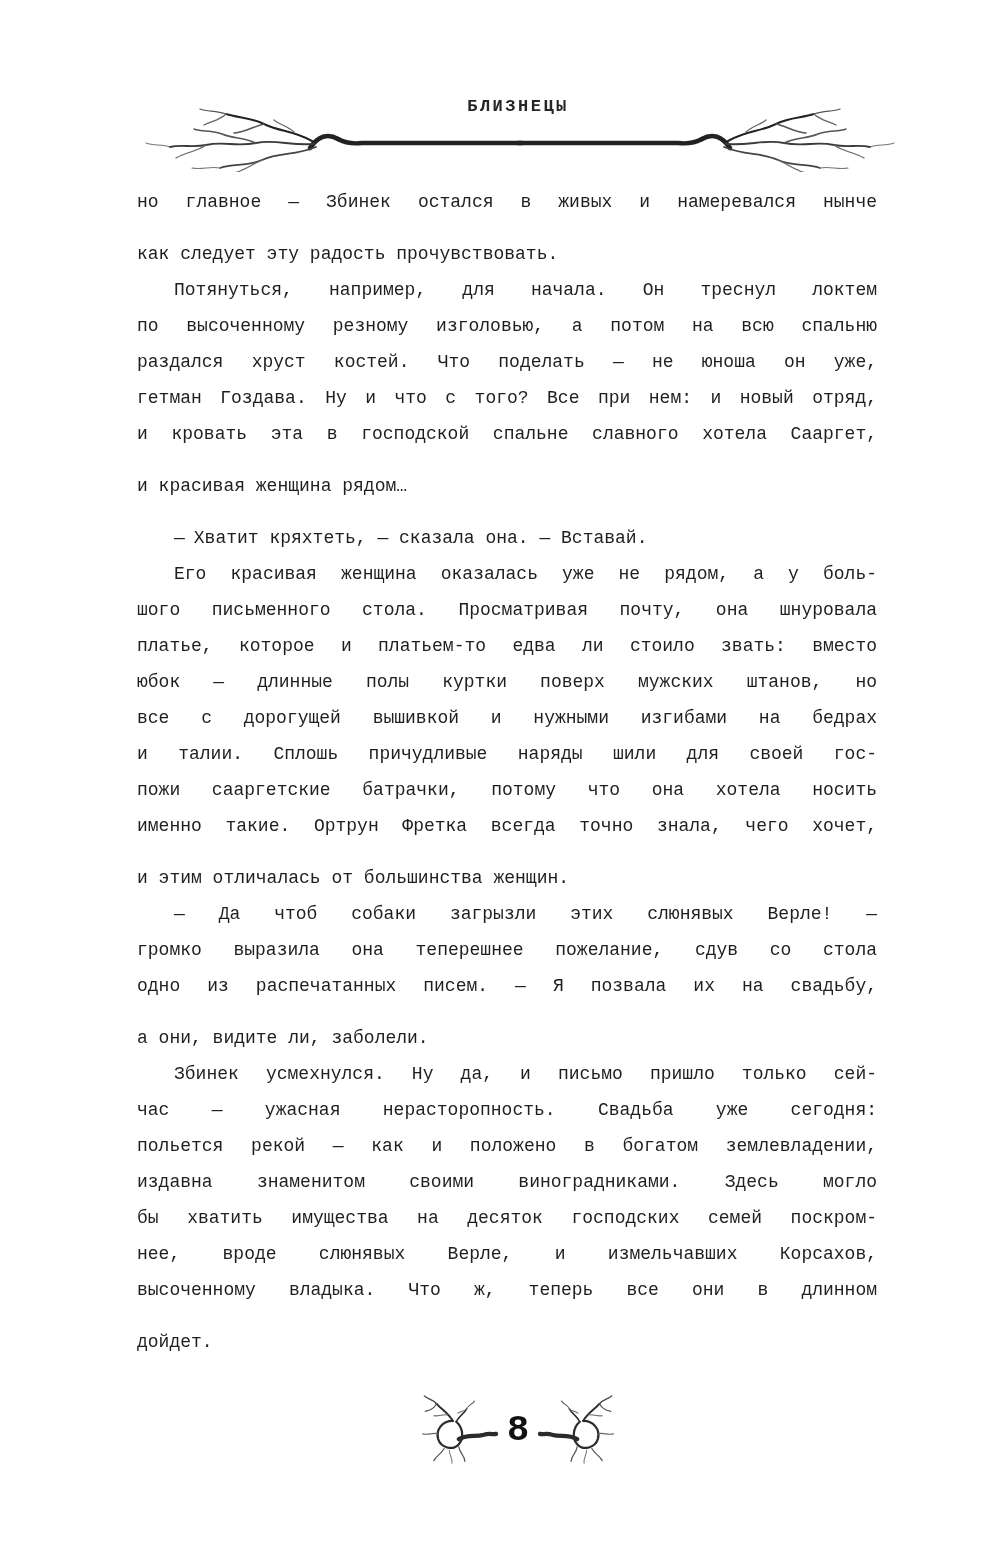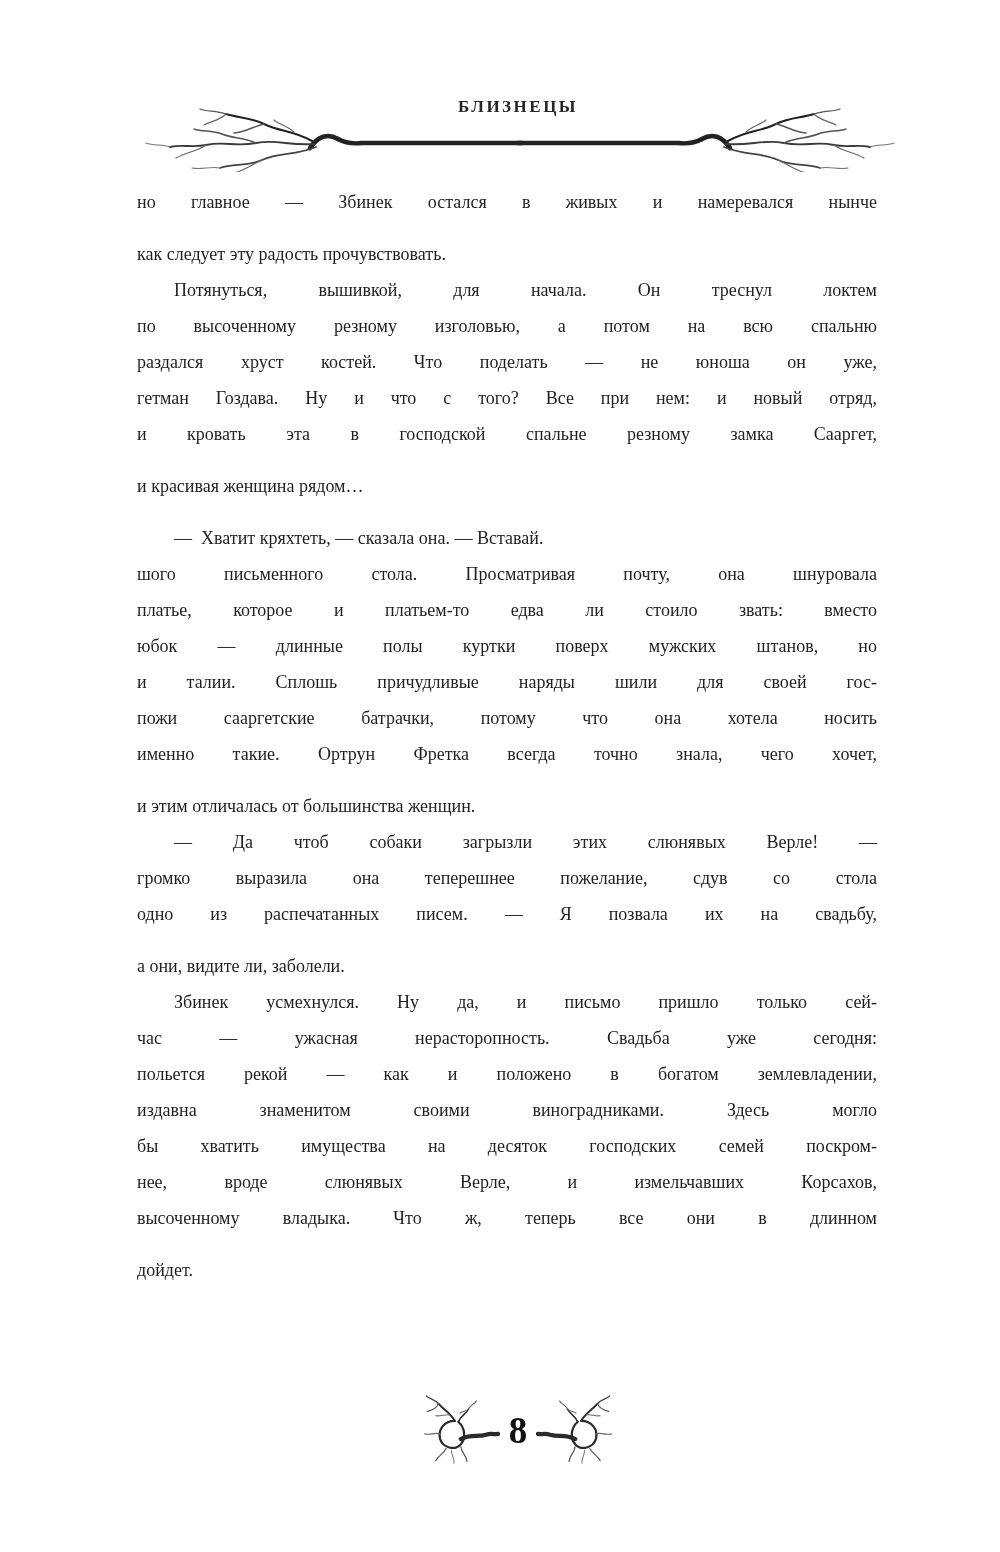--- a/index.html
+++ b/index.html
@@ -7,20 +7,21 @@
   body {
     width: 1000px; height: 1552px;
     font-family: "Liberation Serif", serif;
     overflow: hidden;
   }
   .page {
     position: relative;
     width: 1000px; height: 1552px;
     background: #ffffff;
     color: #1c1c1c;
+    font-family: Liberation Mono, monospace;
   }
   
   .rh-title {
     position: absolute;
     top: 97px; left: 148px; width: 740px;
     text-align: center;
     font-size: 17px;
     font-weight: 600;
     letter-spacing: 2.5px;
     color: #262626;
@@ -87,30 +88,32 @@
       <path d="M174 39 C152 48 138 44 120 52 C104 59 92 55 78 60" stroke-width="1.8" stroke="#444"></path>
       <path d="M120 52 C110 56 104 62 92 65" stroke-width="1.3" stroke="#666"></path>
       <path d="M78 60 C68 58 60 62 50 60" stroke-width="1.2" stroke="#777"></path>
     </g>
     <use href="#halfL" transform="translate(756 0) scale(-1 1)"></use>
   </svg>
 
   <div class="bodytext">
     <div class="line">но главное — Збинек остался в живых и намеревался нынче</div>
     <div class="line last">как следует эту радость прочувствовать.</div>
-    <div class="line indent">Потянуться, вышивкой, для начала. Он треснул локтем</div>
+    <div class="line indent">Потянуться, например, для начала. Он треснул локтем</div>
     <div class="line">по высоченному резному изголовью, а потом на всю спальню</div>
     <div class="line">раздался хруст костей. Что поделать — не юноша он уже,</div>
     <div class="line">гетман Гоздава. Ну и что с того? Все при нем: и новый отряд,</div>
-    <div class="line">и кровать эта в господской спальне резному замка Сааргет,</div>
+    <div class="line">и кровать эта в господской спальне славного хотела Сааргет,</div>
     <div class="line last">и красивая женщина рядом…</div>
     <div class="line indent last">— Хватит кряхтеть, — сказала она. — Вставай.</div>
+    <div class="line indent">Его красивая женщина оказалась уже не рядом, а у боль-</div>
     <div class="line">шого письменного стола. Просматривая почту, она шнуровала</div>
     <div class="line">платье, которое и платьем-то едва ли стоило звать: вместо</div>
     <div class="line">юбок — длинные полы куртки поверх мужских штанов, но</div>
+    <div class="line">все с дорогущей вышивкой и нужными изгибами на бедрах</div>
     <div class="line">и талии. Сплошь причудливые наряды шили для своей гос-</div>
     <div class="line">пожи сааргетские батрачки, потому что она хотела носить</div>
     <div class="line">именно такие. Ортрун Фретка всегда точно знала, чего хочет,</div>
     <div class="line last">и этим отличалась от большинства женщин.</div>
     <div class="line indent">— Да чтоб собаки загрызли этих слюнявых Верле! —</div>
     <div class="line">громко выразила она теперешнее пожелание, сдув со стола</div>
     <div class="line">одно из распечатанных писем. — Я позвала их на свадьбу,</div>
     <div class="line last">а они, видите ли, заболели.</div>
     <div class="line indent">Збинек усмехнулся. Ну да, и письмо пришло только сей-</div>
     <div class="line">час — ужасная нерасторопность. Свадьба уже сегодня:</div>

